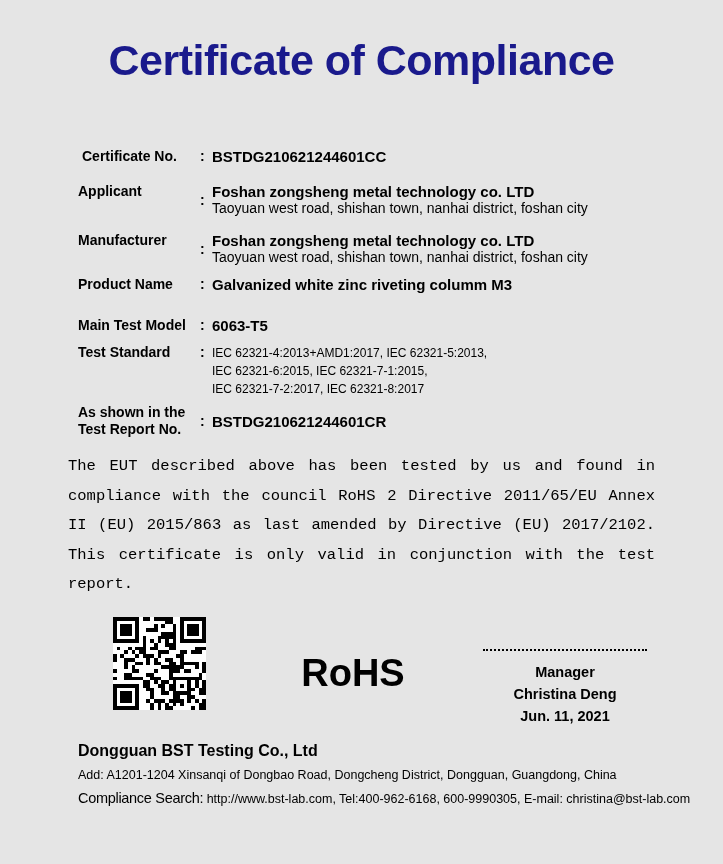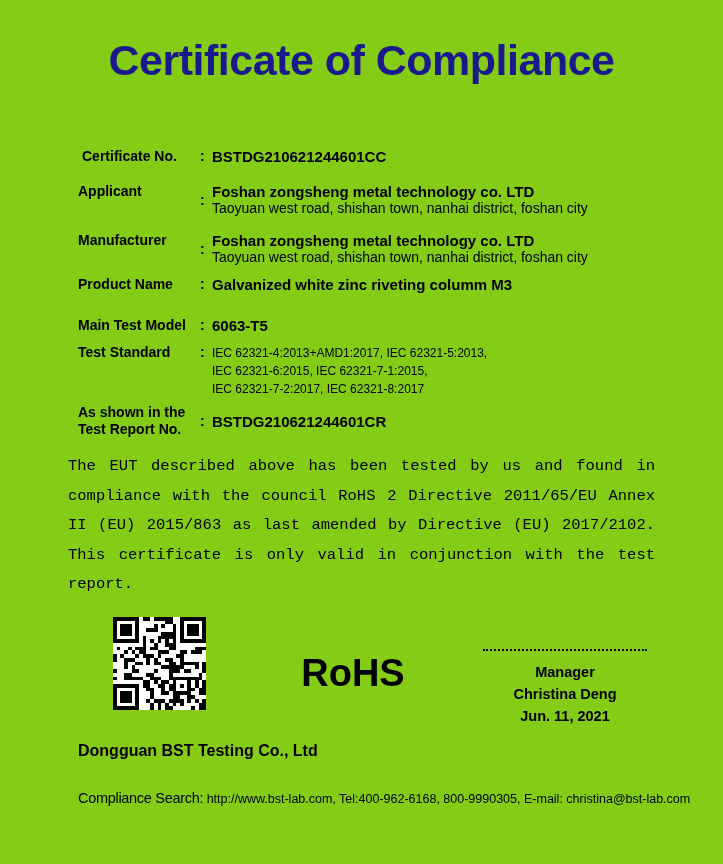--- a/index.html
+++ b/index.html
@@ -4,21 +4,21 @@
 <style>
   * { margin: 0; padding: 0; box-sizing: border-box; }
   html, body { background: #ffffff; }
   body {
     width: 723px; height: 864px;
     font-family: "Liberation Sans", sans-serif;
     color: #000000;
     position: relative;
     overflow: hidden;
   }
-  .page { position: absolute; inset: 0; background: #84cc16; padding-left: 12px; }
+  .page { position: absolute; inset: 0; background: #e5e5e5; padding-left: 12px; }
 
   
   .cert-title {
     position: absolute; top: 36px; left: 0; right: 0;
     text-align: center;
     font-size: 43px; font-weight: bold; letter-spacing: -0.5px;
     color: #1a1a8c;
   }
 
   
@@ -360,17 +360,18 @@
   <div class="rohs-logo">RoHS</div>
 
   <div class="signature">
     <div class="dots"></div>
     <div class="sig-line">Manager</div>
     <div class="sig-line">Christina Deng</div>
     <div class="sig-line">Jun. 11, 2021</div>
   </div>
 
   <div class="footer-company">Dongguan BST Testing Co., Ltd</div>
+  <div class="footer-address">Add: A1201-1204 Xinsanqi of Dongbao Road, Dongcheng District, Dongguan, Guangdong, China</div>
   <div class="footer-search">
-    <span class="search-label">Compliance Search:</span><span> http://www.bst-lab.com, Tel:400-962-6168, 800-9990305, E-mail: christina@bst-lab.com</span>
+    <span class="search-label">Compliance Search:</span><span> http://www.bst-lab.com, Tel:400-962-6168, 600-9990305, E-mail: christina@bst-lab.com</span>
   </div>
 
 </div>
 
 </body></html>

